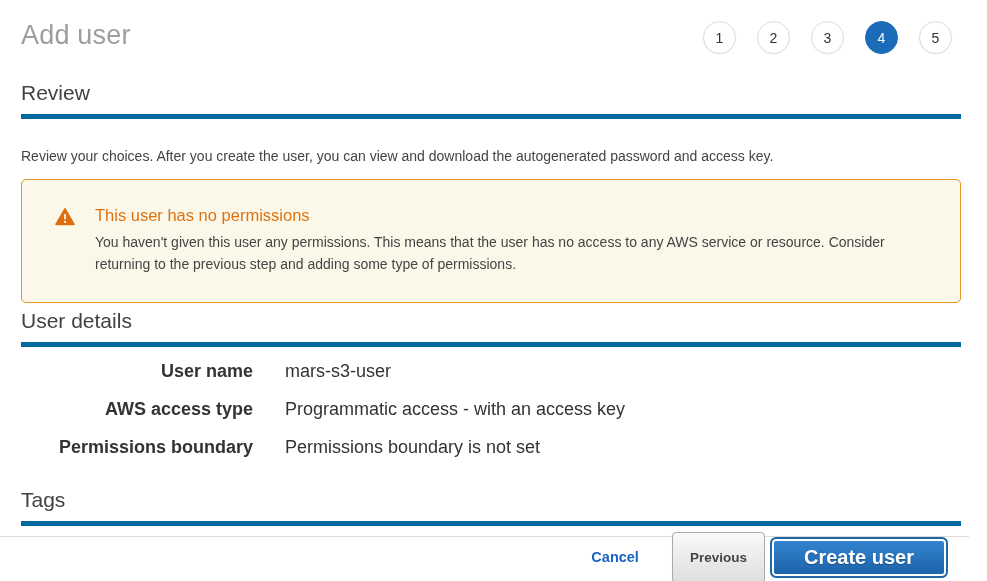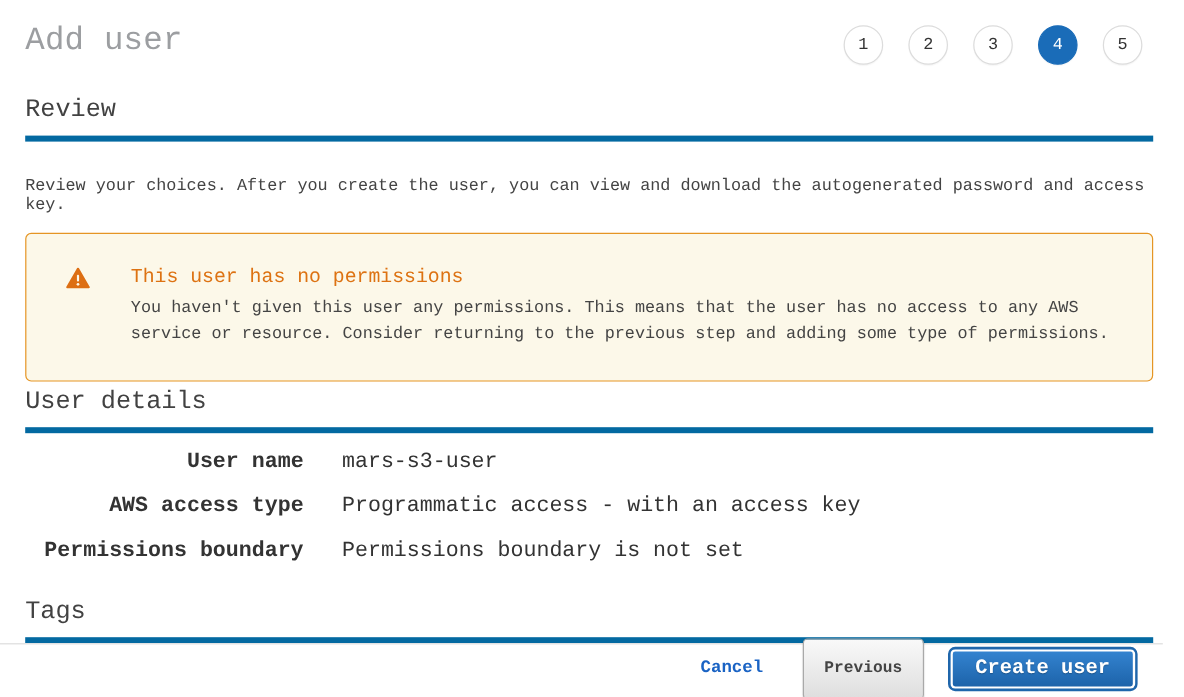--- a/index.html
+++ b/index.html
@@ -2,21 +2,21 @@
 <html><head>
 <meta charset="utf-8">
 <style>
   * { box-sizing: border-box; margin: 0; padding: 0; }
   html, body { width: 987px; height: 581px; overflow: hidden; }
   body {
     background: #ffffff;
     font-family: "Liberation Sans", "DejaVu Sans", sans-serif;
     color: #444444;
   }
-  .page { width: 969px; height: 581px; position: relative; font-family: Liberation Mono, monospace; }
+  .page { width: 969px; height: 581px; position: relative; }
 
   
   .header {
     display: flex;
     justify-content: space-between;
     align-items: flex-start;
     padding: 16px 17px 0 21px;
   }
   .page-title {
     font-size: 27px;
@@ -65,21 +65,21 @@
     margin-top: 15px;
     background: #fcf8e9;
     border: 1px solid #e59524;
     border-radius: 5px;
     display: flex;
     align-items: flex-start;
     padding: 26px 36px 26px 33px;
     min-height: 124px;
   }
   .warning-icon { width: 20px; height: 18px; margin-top: 2px; flex: 0 0 auto; }
-  .warning-text { margin-left: 34px; }
+  .warning-text { margin-left: 20px; }
   .warning-title {
     font-size: 16.5px;
     font-weight: 400;
     color: #dd7212;
   }
   .warning-body {
     margin-top: 6px;
     font-size: 14px;
     line-height: 1.58;
     color: #444444;
@@ -136,28 +136,28 @@
     color: #444444;
     background: linear-gradient(#f9f9f9, #dedede);
     border: 1px solid #a9a9a9;
     border-radius: 4px;
     padding: 17px 17px;
     cursor: pointer;
     box-shadow: 0 1px 1px rgba(0,0,0,0.08);
   }
   .btn-create {
     font-family: inherit;
-    font-size: 17px;
+    font-size: 20px;
     font-weight: 700;
     color: #ffffff;
     background: linear-gradient(#3585d2, #1b61a7);
     border: 2px solid #1f66ab;
     border-radius: 6px;
-    padding: 7px 21px;
-    margin-left: 20px;
+    padding: 7px 32px;
+    margin-left: 5px;
     cursor: pointer;
     box-shadow: inset 0 0 0 2px #ffffff;
     text-shadow: 0 1px 1px rgba(0,0,0,0.25);
   }
 </style>
 </head>
 <body>
 
 <div class="page">
 

